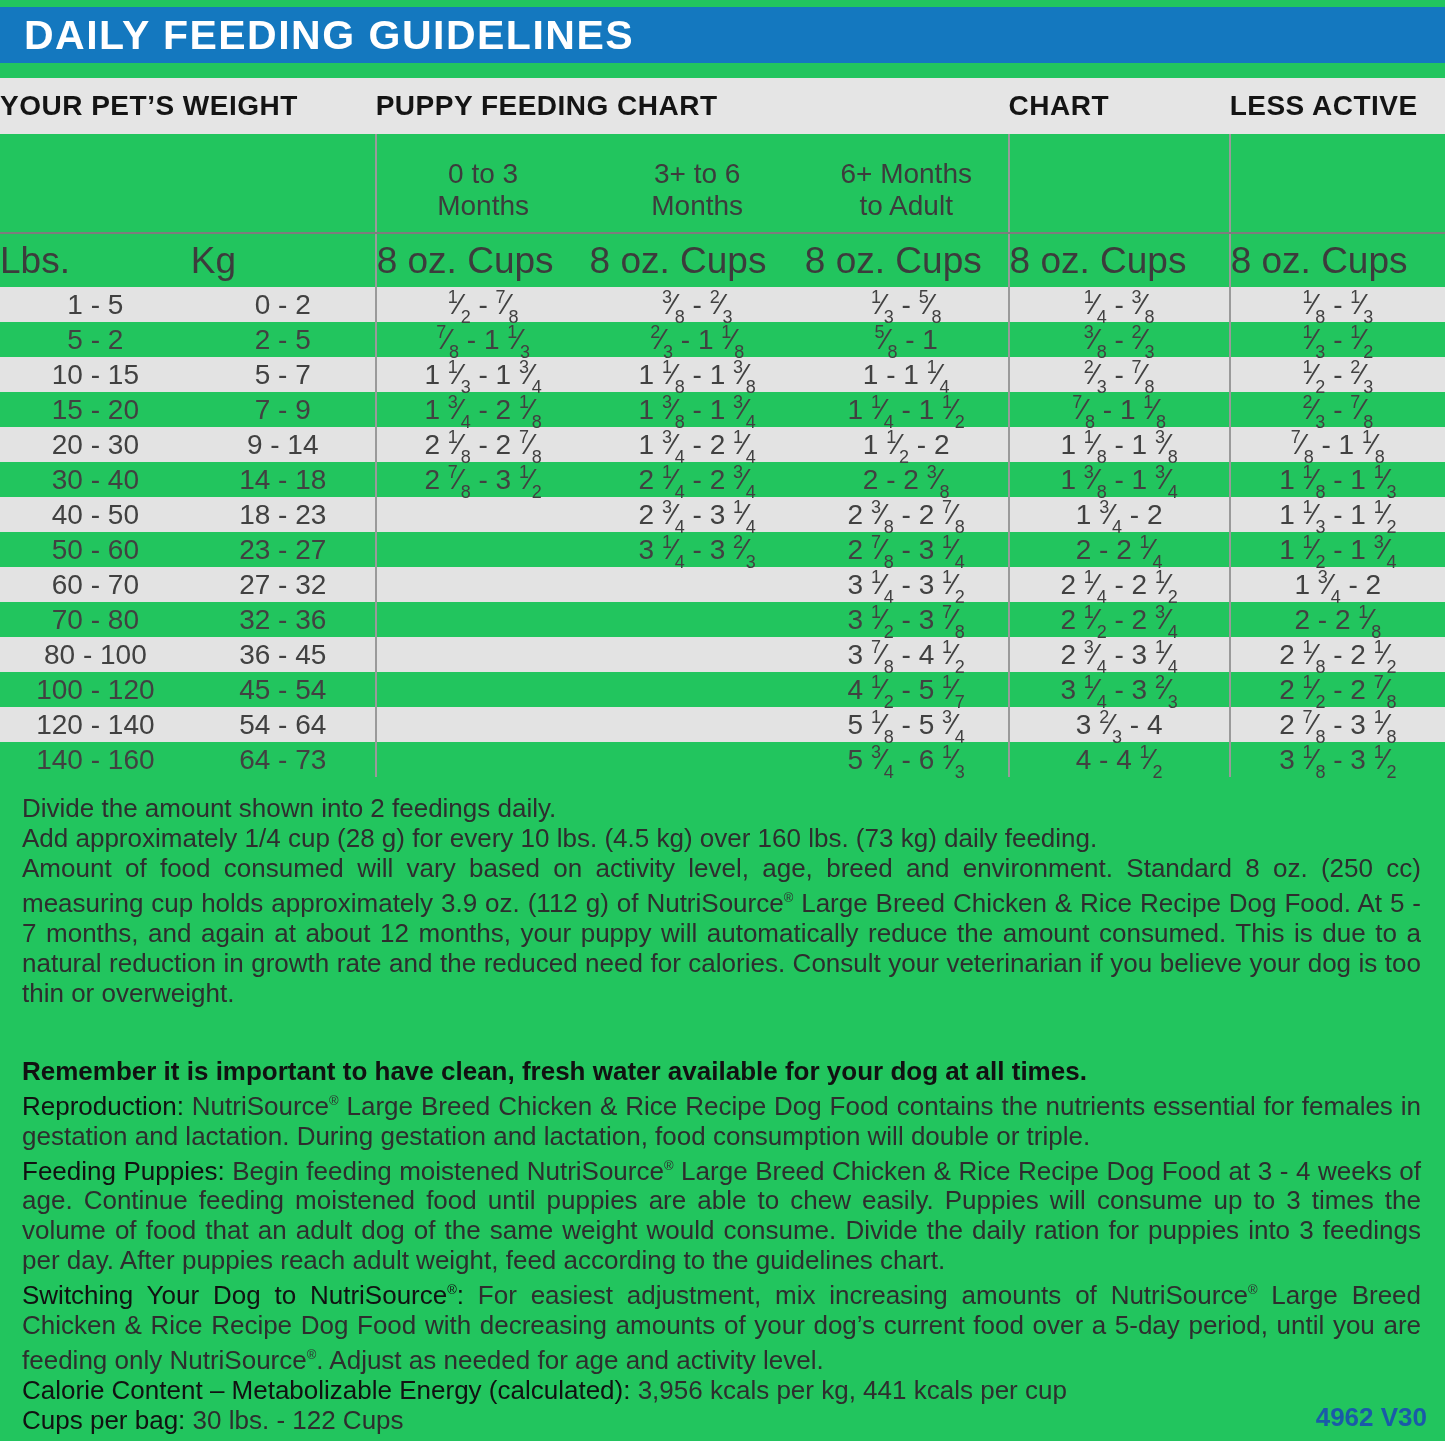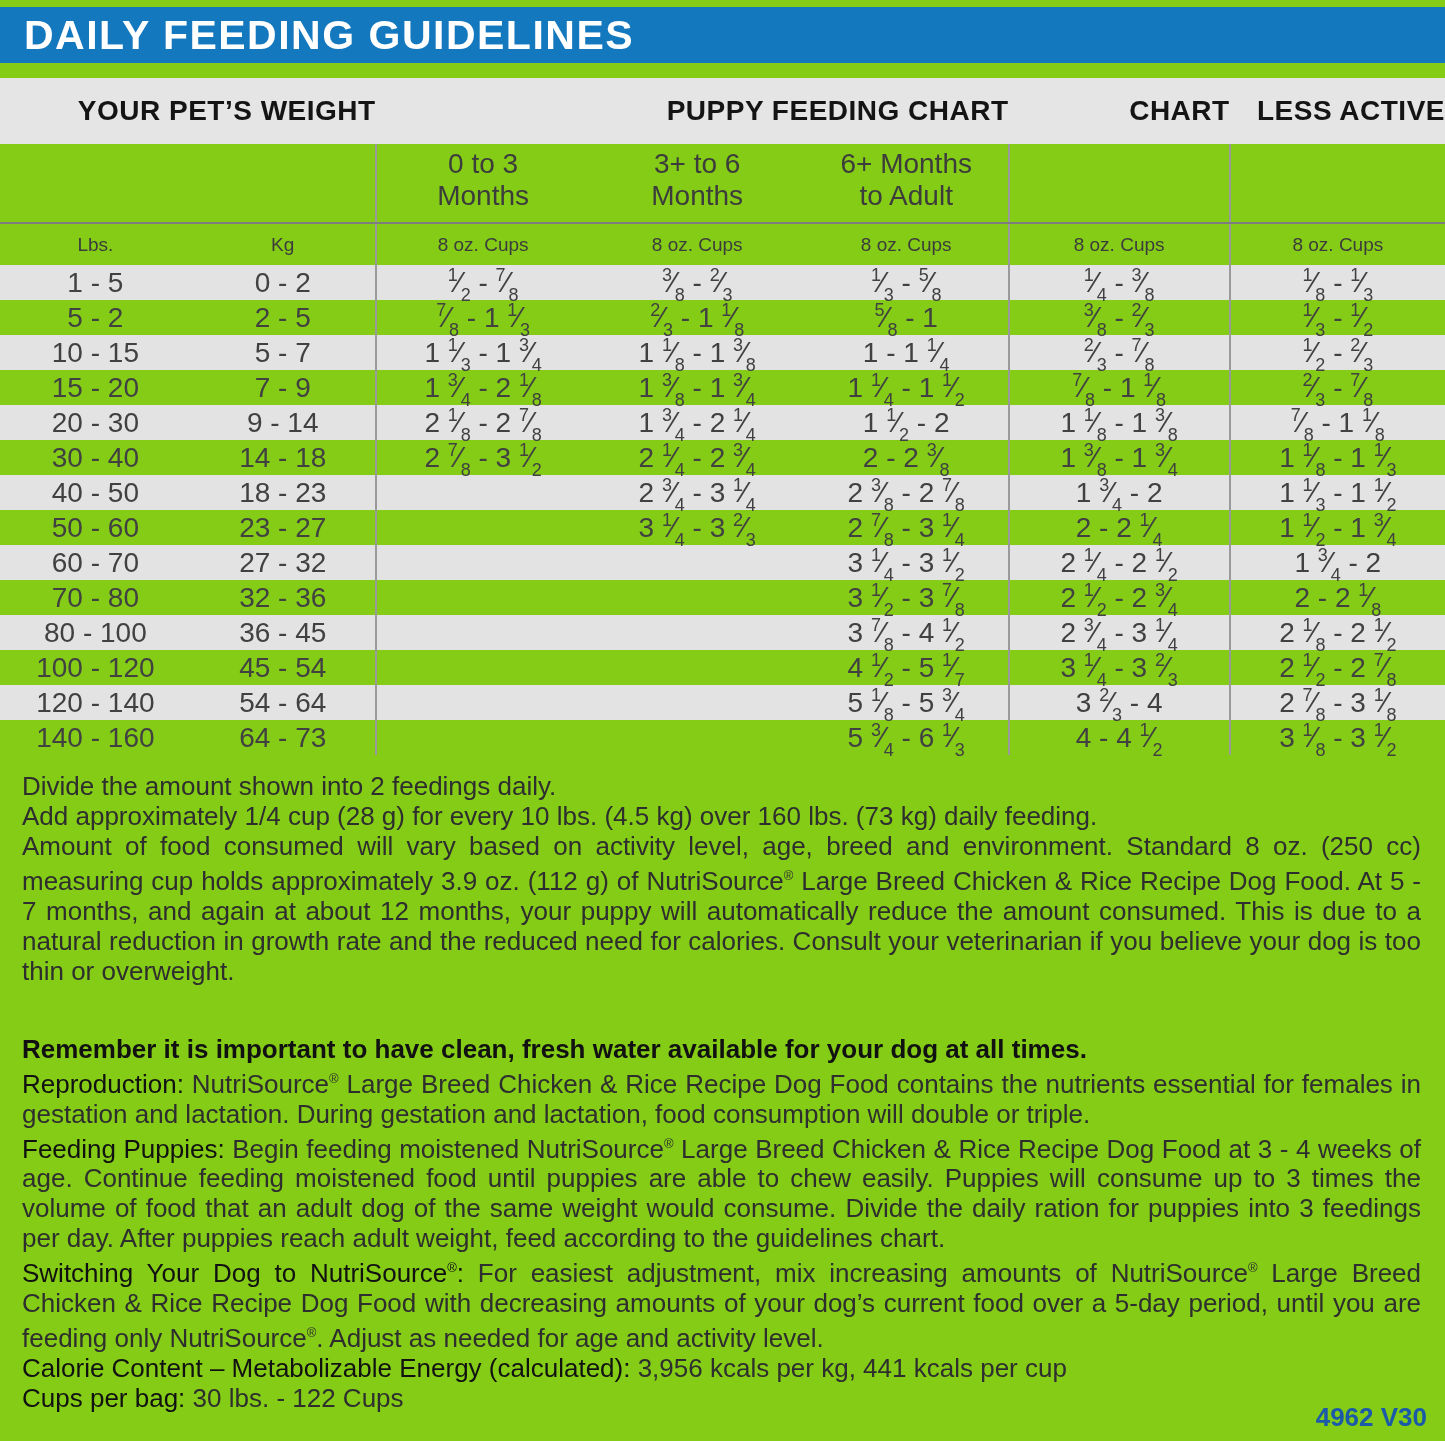--- a/index.html
+++ b/index.html
@@ -1,28 +1,28 @@
 <!DOCTYPE html>
 <html><head>
 <meta charset="utf-8">
 <style>
   html,body { margin:0; padding:0; background:#ffffff; }
   body { width:1445px; height:1441px; font-family:"Liberation Sans", sans-serif; color:#222; }
-  .page { position:relative; width:1445px; height:1441px; overflow:hidden; background:#84cc16; }
+  .page { position:relative; width:1445px; height:1441px; overflow:hidden; background:#22c55e; }
 
   .title-bar { margin-top:7px; height:56px; background:#1478bf; display:flex; align-items:center; padding-left:24px; box-sizing:border-box; }
   .title-bar h1 { margin:0; color:#ffffff; font-size:41px; font-weight:bold; letter-spacing:1.5px; }
 
   table.feed { width:100%; border-collapse:collapse; table-layout:fixed; margin-top:15px; }
   table.feed td, table.feed th { padding:0; }
 
-  tr.group th { background:#e5e5e5; height:66px; font-size:28px; font-weight:bold; color:#141414; text-align:right; letter-spacing:0.5px; }
-
-  tr.age td { font-size:28px; color:#3c3c3c; text-align:center; vertical-align:bottom; padding:4px 0 10px; line-height:1.15; border-bottom:2px solid #7d7d7d; }
-  tr.units td { font-size:19px; color:#3c3c3c; text-align:center; padding:6px 0 5px; height:30px; }
+  tr.group th { background:#e5e5e5; height:56px; font-size:28px; font-weight:bold; color:#141414; text-align:left; letter-spacing:0.5px; }
+
+  tr.age td { font-size:28px; color:#3c3c3c; text-align:center; vertical-align:bottom; padding:24px 0 10px; line-height:1.15; border-bottom:2px solid #7d7d7d; }
+  tr.units td { font-size:37px; color:#3c3c3c; text-align:left; padding:6px 0 5px; height:30px; }
 
   tr.data td { font-size:28px; color:#414141; text-align:center; height:34px; line-height:34px; white-space:nowrap; }
   tr.data.odd td { background:#e3e3e3; }
 
   td.bl { border-left:2px solid #9a9a9a; }
 
   .fr { white-space:nowrap; }
   .fr sup, .fr sub { font-size:18px; line-height:0; vertical-align:baseline; position:relative; }
   .fr sup { top:-11px; }
   .fr sub { top:9px; }

